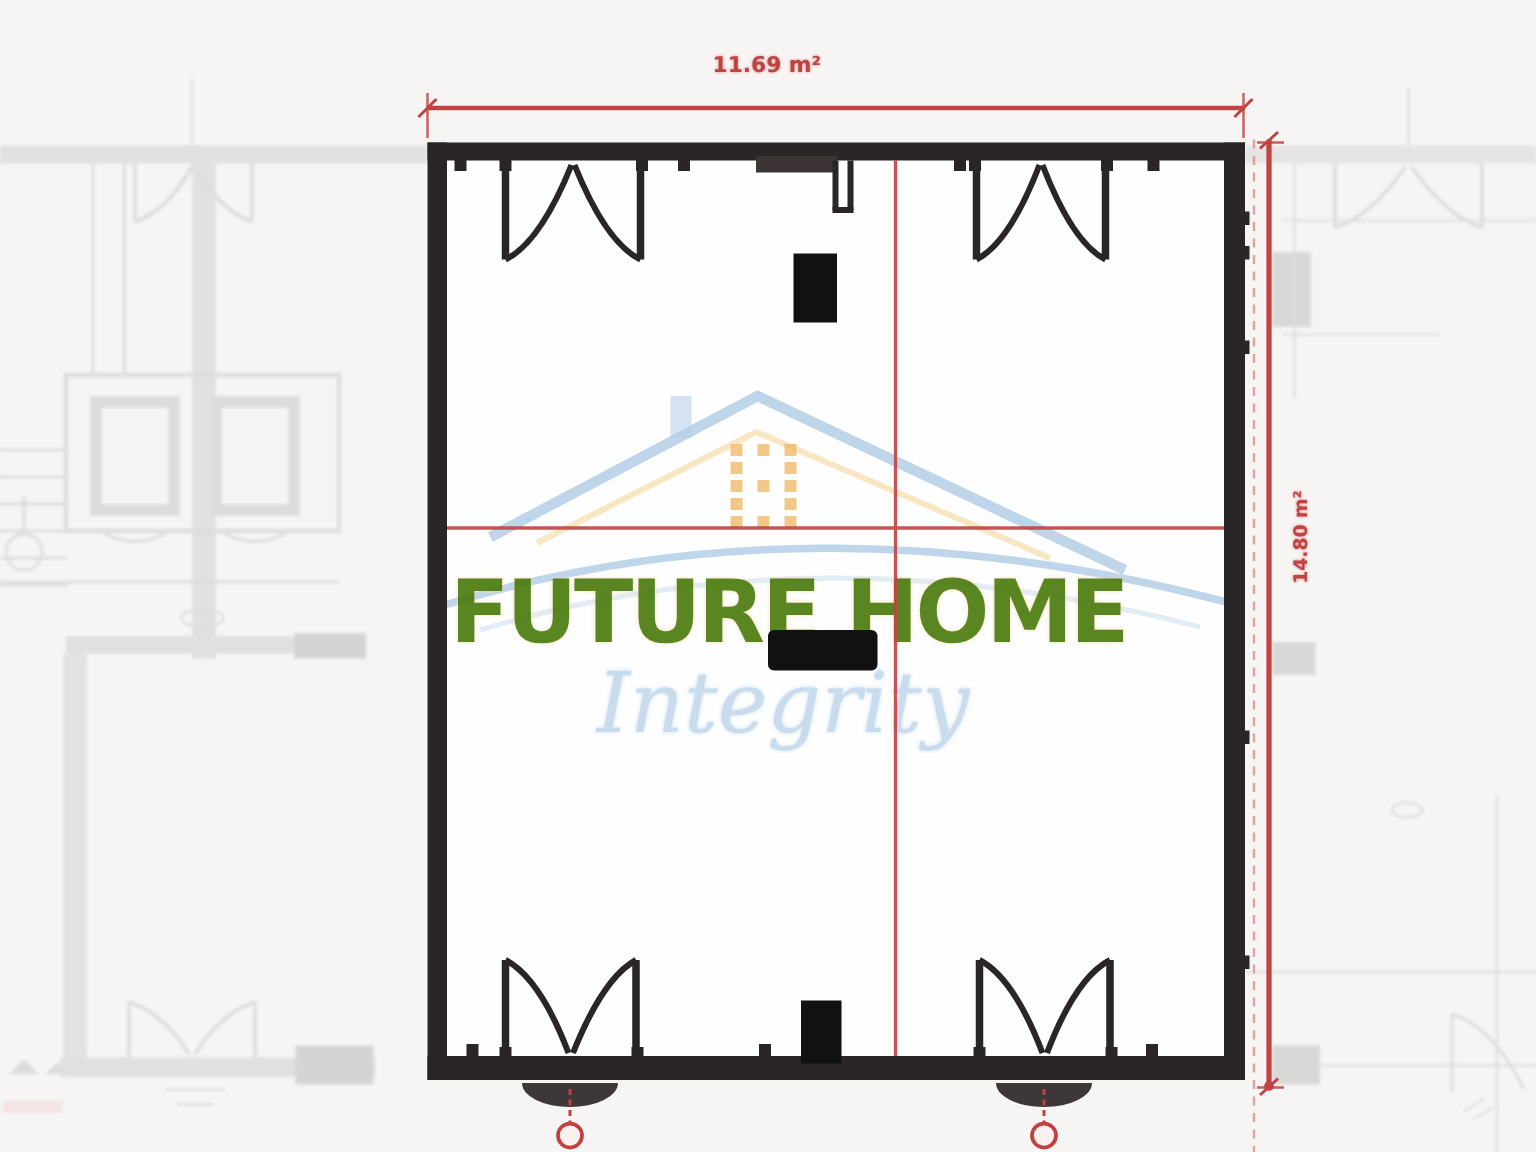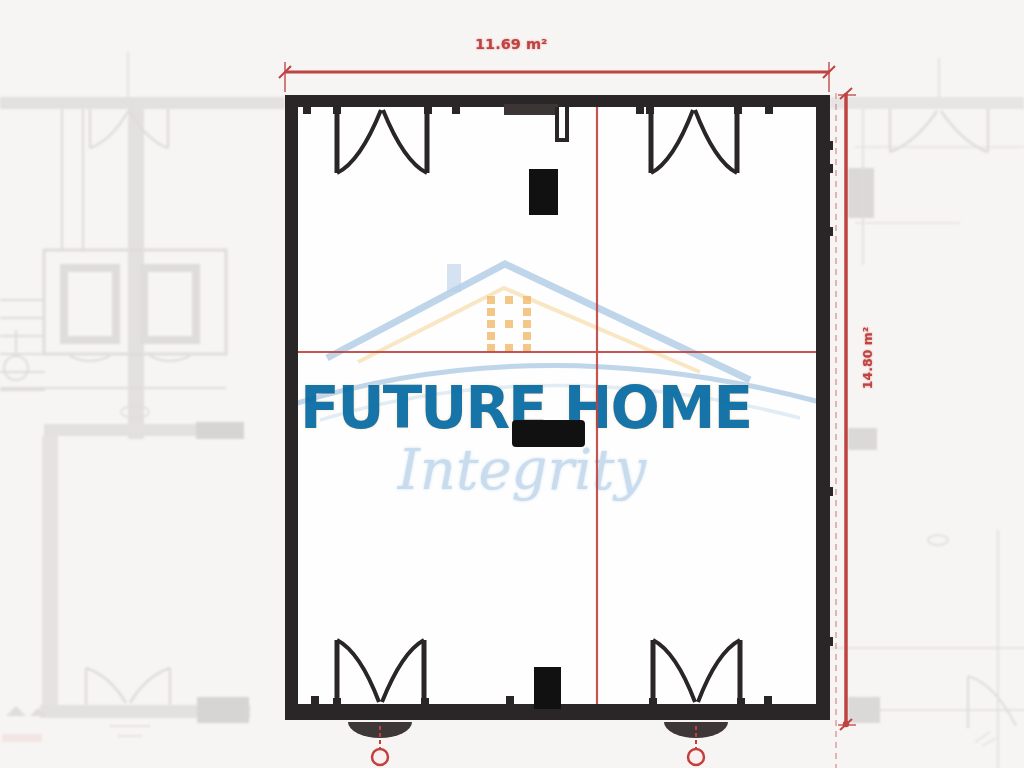--- a/index.html
+++ b/index.html
@@ -6,21 +6,21 @@
   .stage{
     position:relative;width:1024px;height:768px;overflow:hidden;
     background:#f7f5f4;font-family:"DejaVu Sans","Liberation Sans",sans-serif;
   }
   .layer{position:absolute;left:0;top:0;}
   #base-layer{z-index:1;}
   #plan-layer{z-index:3;filter:blur(0.35px);}
   .brand{
     position:absolute;z-index:2;left:300px;top:378px;width:440px;
     text-align:center;font-weight:800;font-size:58px;line-height:60px;
-    letter-spacing:-2px;color:#0369a1;opacity:.92;white-space:nowrap;
+    letter-spacing:-2px;color:#4d7c0f;opacity:.92;white-space:nowrap;
     text-shadow:0 0 3px rgba(248,217,172,.9);
   }
   .tagline{
     position:absolute;z-index:2;left:312px;top:438px;width:420px;
     text-align:center;font-family:"DejaVu Serif","Liberation Serif",serif;
     font-style:italic;font-size:56px;line-height:64px;color:#c6dbee;
     opacity:.95;text-shadow:0 0 3px rgba(198,219,238,.9);
   }
   .dim-label{
     position:absolute;z-index:4;color:#bf4341;font-weight:bold;

